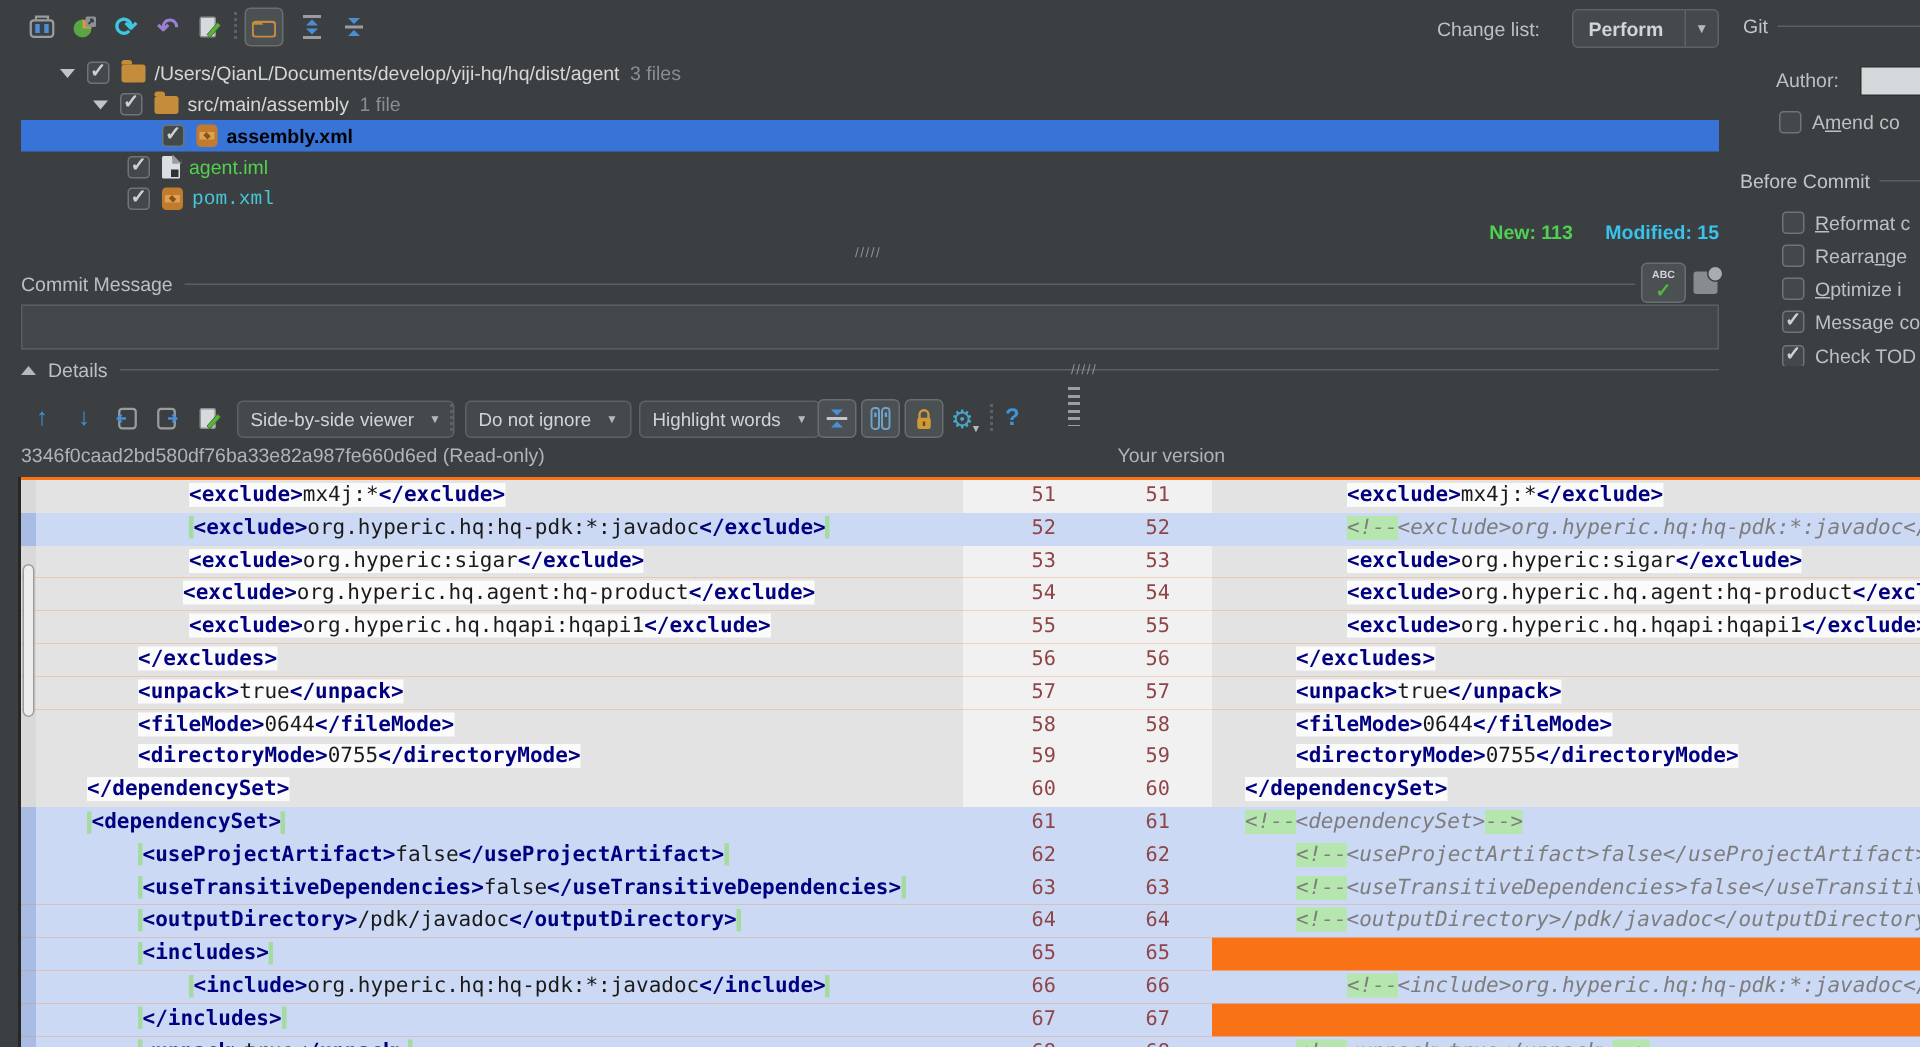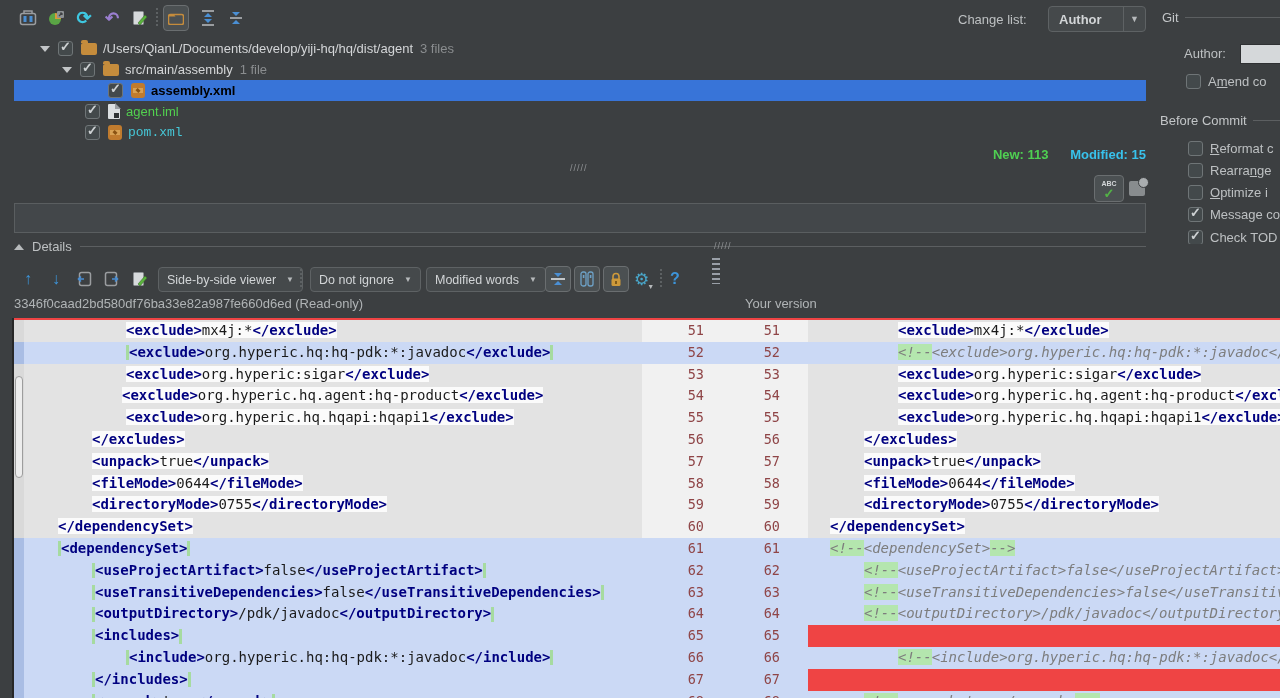--- a/index.html
+++ b/index.html
@@ -81,21 +81,21 @@
   .dbtn { height:25px; top:4px; font-size:12.5px; }
   .dbtn .cval { font-weight:normal; padding:0 8px; }
   .dbtn .da { font-size:8px; color:#b6b9bb; margin:0 8px 0 2px; }
   .togg { position:absolute; top:3px; width:26px; height:26px; border:1px solid #6a6e70; border-radius:4px;
     background:#4b5052; display:flex; align-items:center; justify-content:center; cursor:pointer; }
   .help { position:absolute; top:7px; color:#3d94d9; font-weight:bold; font-size:16px; cursor:pointer; }
   
   .dhead { position:absolute; top:296px; color:#b0b4b6; }
   
   .diff { position:absolute; left:12px; top:318px; width:1268px; height:380px; overflow:hidden;
-    background:#ef4444; border-left:2px solid #272727; padding-top:2px; }
+    background:#f97316; border-left:2px solid #272727; padding-top:2px; }
   .drow { display:flex; height:21.8px; }
   .stripe { width:10px; flex:none; background:#d9d9d9; }
   .code { font-family:"DejaVu Sans Mono", monospace; font-size:14px; line-height:21.8px;
     white-space:pre; overflow:hidden; background:#e3e3e3; color:#1a1a1a; }
   .lcode { width:618px; flex:none; }
   .rcode { flex:1; }
   .gut { width:166px; flex:none; background:#f1f1f1; display:flex;
     font-family:"DejaVu Sans Mono", monospace; font-size:13.5px; line-height:21.8px; color:#8f4547; }
   .gut .ln1 { width:62px; text-align:right; }
   .gut .ln2 { width:76px; text-align:right; }
@@ -165,21 +165,21 @@
     <span class="tb-ic" style="left:224px">
       <svg width="14" height="16">
           <rect x="1" y="7" width="12" height="2" fill="#9a9da0"></rect>
         <path d="M7 6 L3 2 H11 Z" fill="#4a8fd4"></path>
           <path d="M7 10 L11 14 H3 Z" fill="#4a8fd4"></path>
         </svg>
     </span>
 
     <span class="lbl" style="position:absolute;left:958px;top:12px">Change list:</span>
     <span class="combo" style="left:1048px;top:6px;width:98px">
-      <span class="cval">Author</span>
+      <span class="cval">Perform</span>
       <span class="carr" style="margin-left:auto">▼</span>
     </span>
   </div>
 
   <div class="gitcol">
     <div class="sec-title" style="position:absolute;left:2px;top:10px;width:118px">
       <span>Git</span>
       <span class="sec-line"></span>
     </div>
     <span class="lbl" style="position:absolute;left:24px;top:46px">Author:</span>
@@ -260,20 +260,24 @@
     </div>
   </div>
 
   <span class="grip" style="left:570px;top:163px">/////</span>
 
   <div class="counts">
     <span class="cnew">New: 113</span>
     <span class="cmod">Modified: 15</span>
   </div>
 
+  <div class="cm-label-row">
+    <span>Commit Message</span>
+    <span class="sec-line"></span>
+  </div>
   <span class="spellbtn">
     <span class="abc">ABC</span>
     <span class="chk">✓</span>
   </span>
   <span class="histic"></span>
   <textarea class="cmsg" style=""></textarea>
 
   <div class="details-row">
     <span class="uparrow"></span>
     <span>Details</span>
@@ -305,21 +309,21 @@
     <span class="combo dbtn" style="left:158px">
       <span class="cval">Side-by-side viewer</span>
       <span class="da">▼</span>
     </span>
     <span class="vdots" style="left:300px;top:6px"></span>
     <span class="combo dbtn" style="left:310px">
       <span class="cval">Do not ignore</span>
       <span class="da">▼</span>
     </span>
     <span class="combo dbtn" style="left:426px">
-      <span class="cval">Modified words</span>
+      <span class="cval">Highlight words</span>
       <span class="da">▼</span>
     </span>
     <span class="togg" style="left:545px">
       <svg width="14" height="16">
           <rect x="0" y="7" width="14" height="2" fill="#c3c6c8"></rect>
         <path d="M7 6 L3 2 H11 Z" fill="#4a8fd4"></path>
           <path d="M7 10 L11 14 H3 Z" fill="#4a8fd4"></path>
         </svg>
     </span>
     <span class="togg" style="left:574px">

